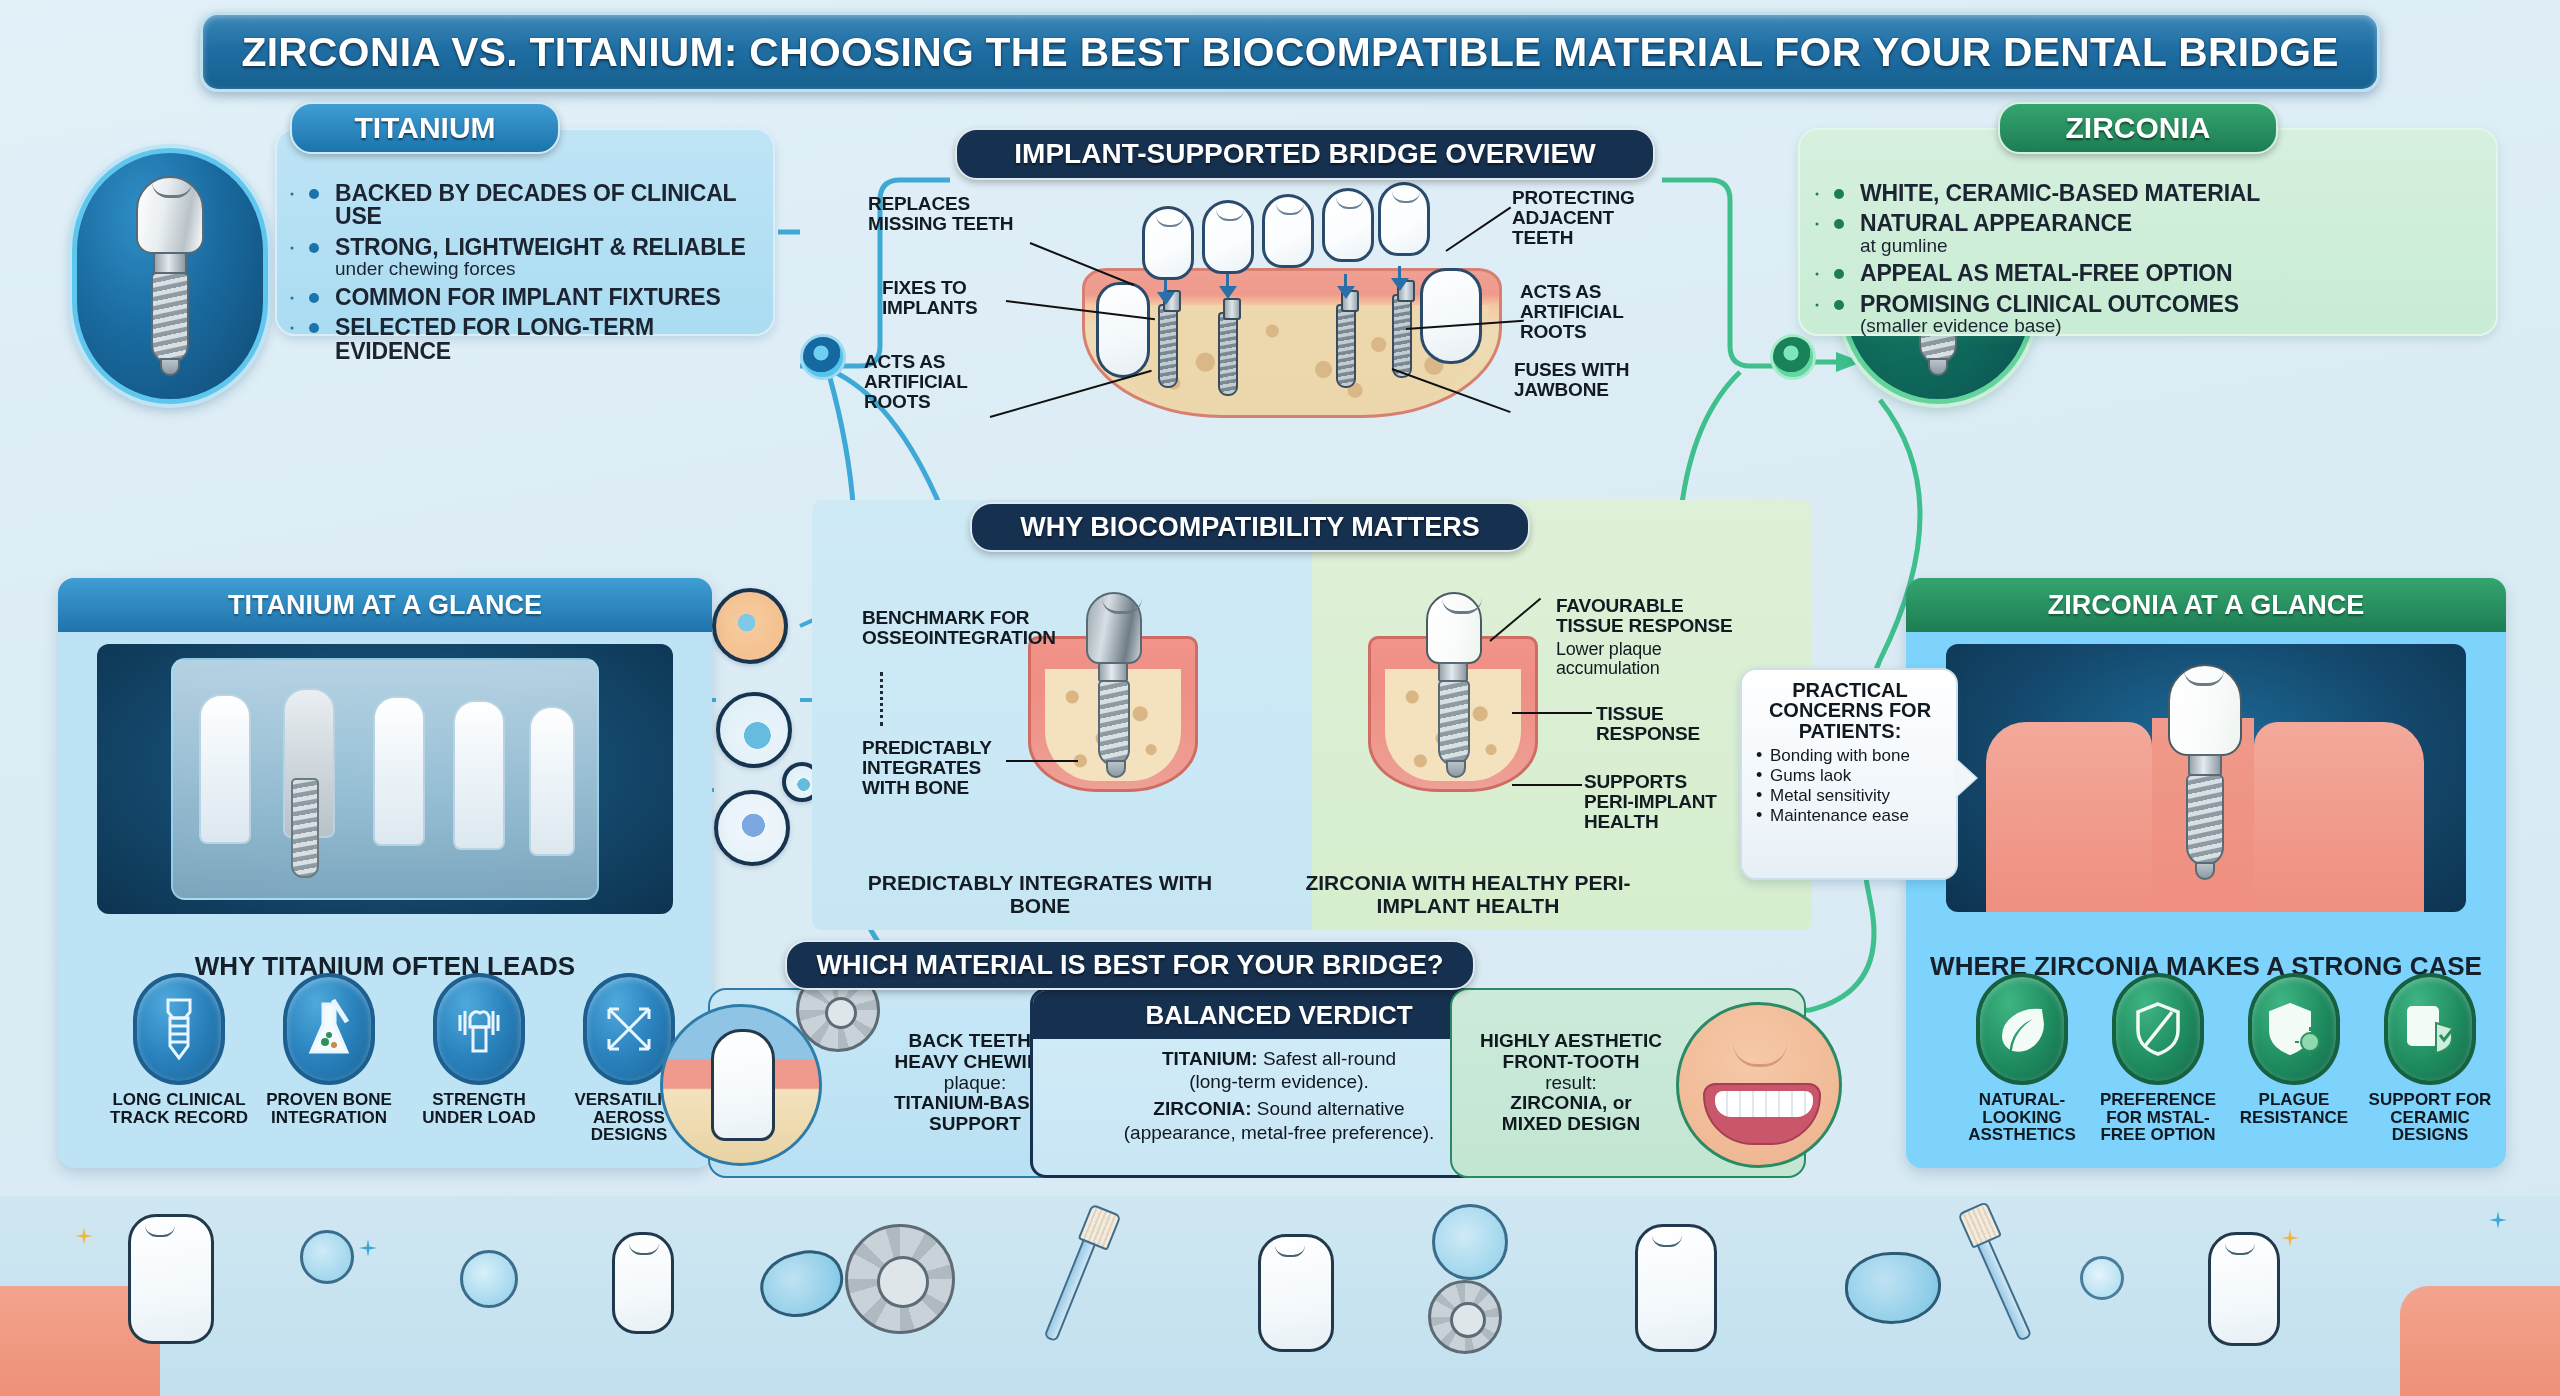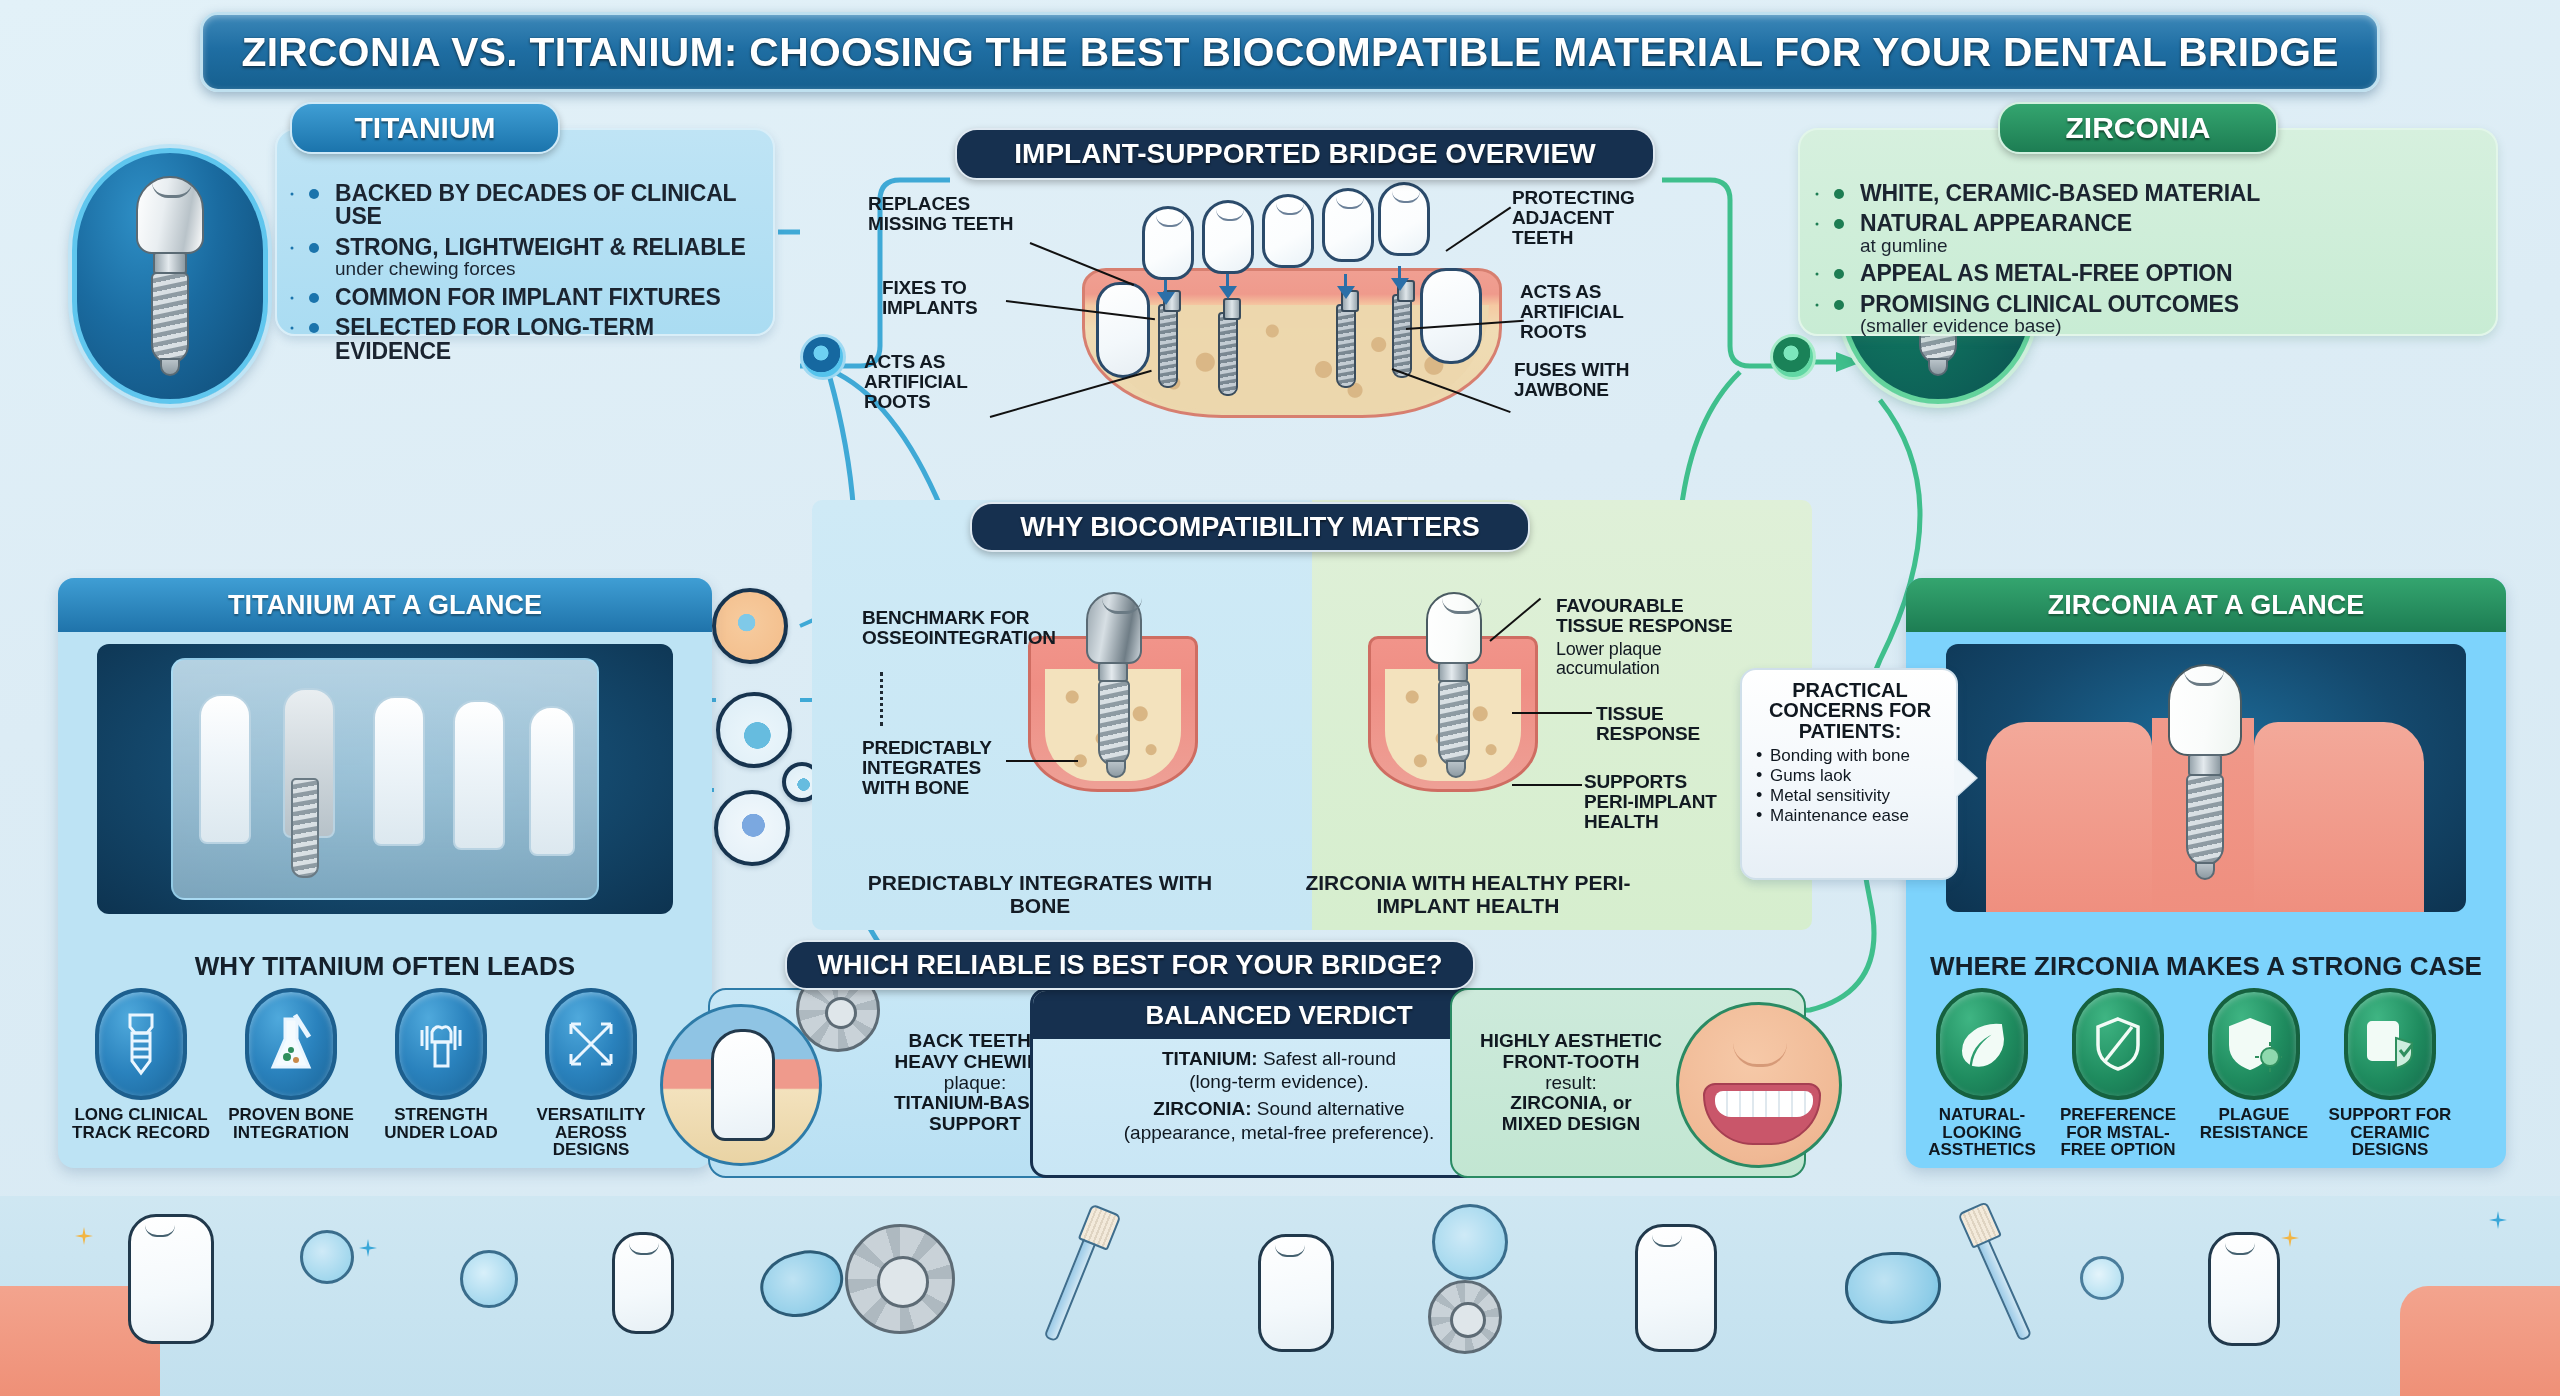--- a/index.html
+++ b/index.html
@@ -280,22 +280,22 @@
   .xt {
     position:absolute; width: 52px; height: 150px;
     background: linear-gradient(180deg,#ffffff 0%, #f0f6fa 38%, #dce8ef 100%);
     border: 2px solid #b9d3e2; border-radius: 22px 22px 8px 8px;
   }
   .glance-cap {
     position: absolute; bottom: 186px; width: 100%; text-align: center;
     font-size: 26px; font-weight: 700; color: #15202b;
   }
   .icons-row {
-    position: absolute; bottom: 9px; left: 0; width: 100%;
-    display: flex; justify-content: flex-start; align-items: flex-start; padding: 0 8px;
+    position: absolute; bottom: 24px; left: 0; width: 100%;
+    display: flex; justify-content: flex-end; align-items: flex-start; padding: 0 8px;
   }
   .icon-item { width: 150px; text-align: center; }
   .glance-zr .icon-item { width: 136px; }
   .icon-oval {
     width: 92px; height: 112px; margin: 0 auto 6px; border-radius: 50%/42%;
     display: flex; align-items: center; justify-content: center;
   }
   .glance-ti .icon-oval {
     background: radial-gradient(ellipse at 35% 25%, #4fa9dc 0%, #2a82bd 50%, #1a6396 100%);
     border: 4px solid #1d5f8e;
@@ -775,21 +775,21 @@
           <rect x="6" y="6" width="30" height="38" rx="4"></rect>
           <path d="M34 22 L50 27 v10 c0 9 -8 13 -16 15 V22 z" fill="#cdeede" stroke="#2f8f5e" stroke-width="2"></path>
           <path d="M38 34 l4 5 8 -10" stroke="#2f8f5e" stroke-width="3" fill="none"></path>
         </svg>
       </div>
       <div class="icon-label">SUPPORT FOR CERAMIC DESIGNS</div>
     </div>
   </div>
 </div>
 
-<div class="pill pill-which">WHICH RELIABLE IS BEST FOR YOUR BRIDGE?</div>
+<div class="pill pill-which">WHICH MATERIAL IS BEST FOR YOUR BRIDGE?</div>
 <div class="verdict-strip">
 
   <div class="vd-left">
     <div class="tooth-circle">
         <div class="ct"></div>
       </div>
     <div class="gear" style="left:86px; top:-22px;"></div>
     <div class="txt">
       <span>BACK TEETH /</span><br>
       <span>HEAVY CHEWING</span><br>

